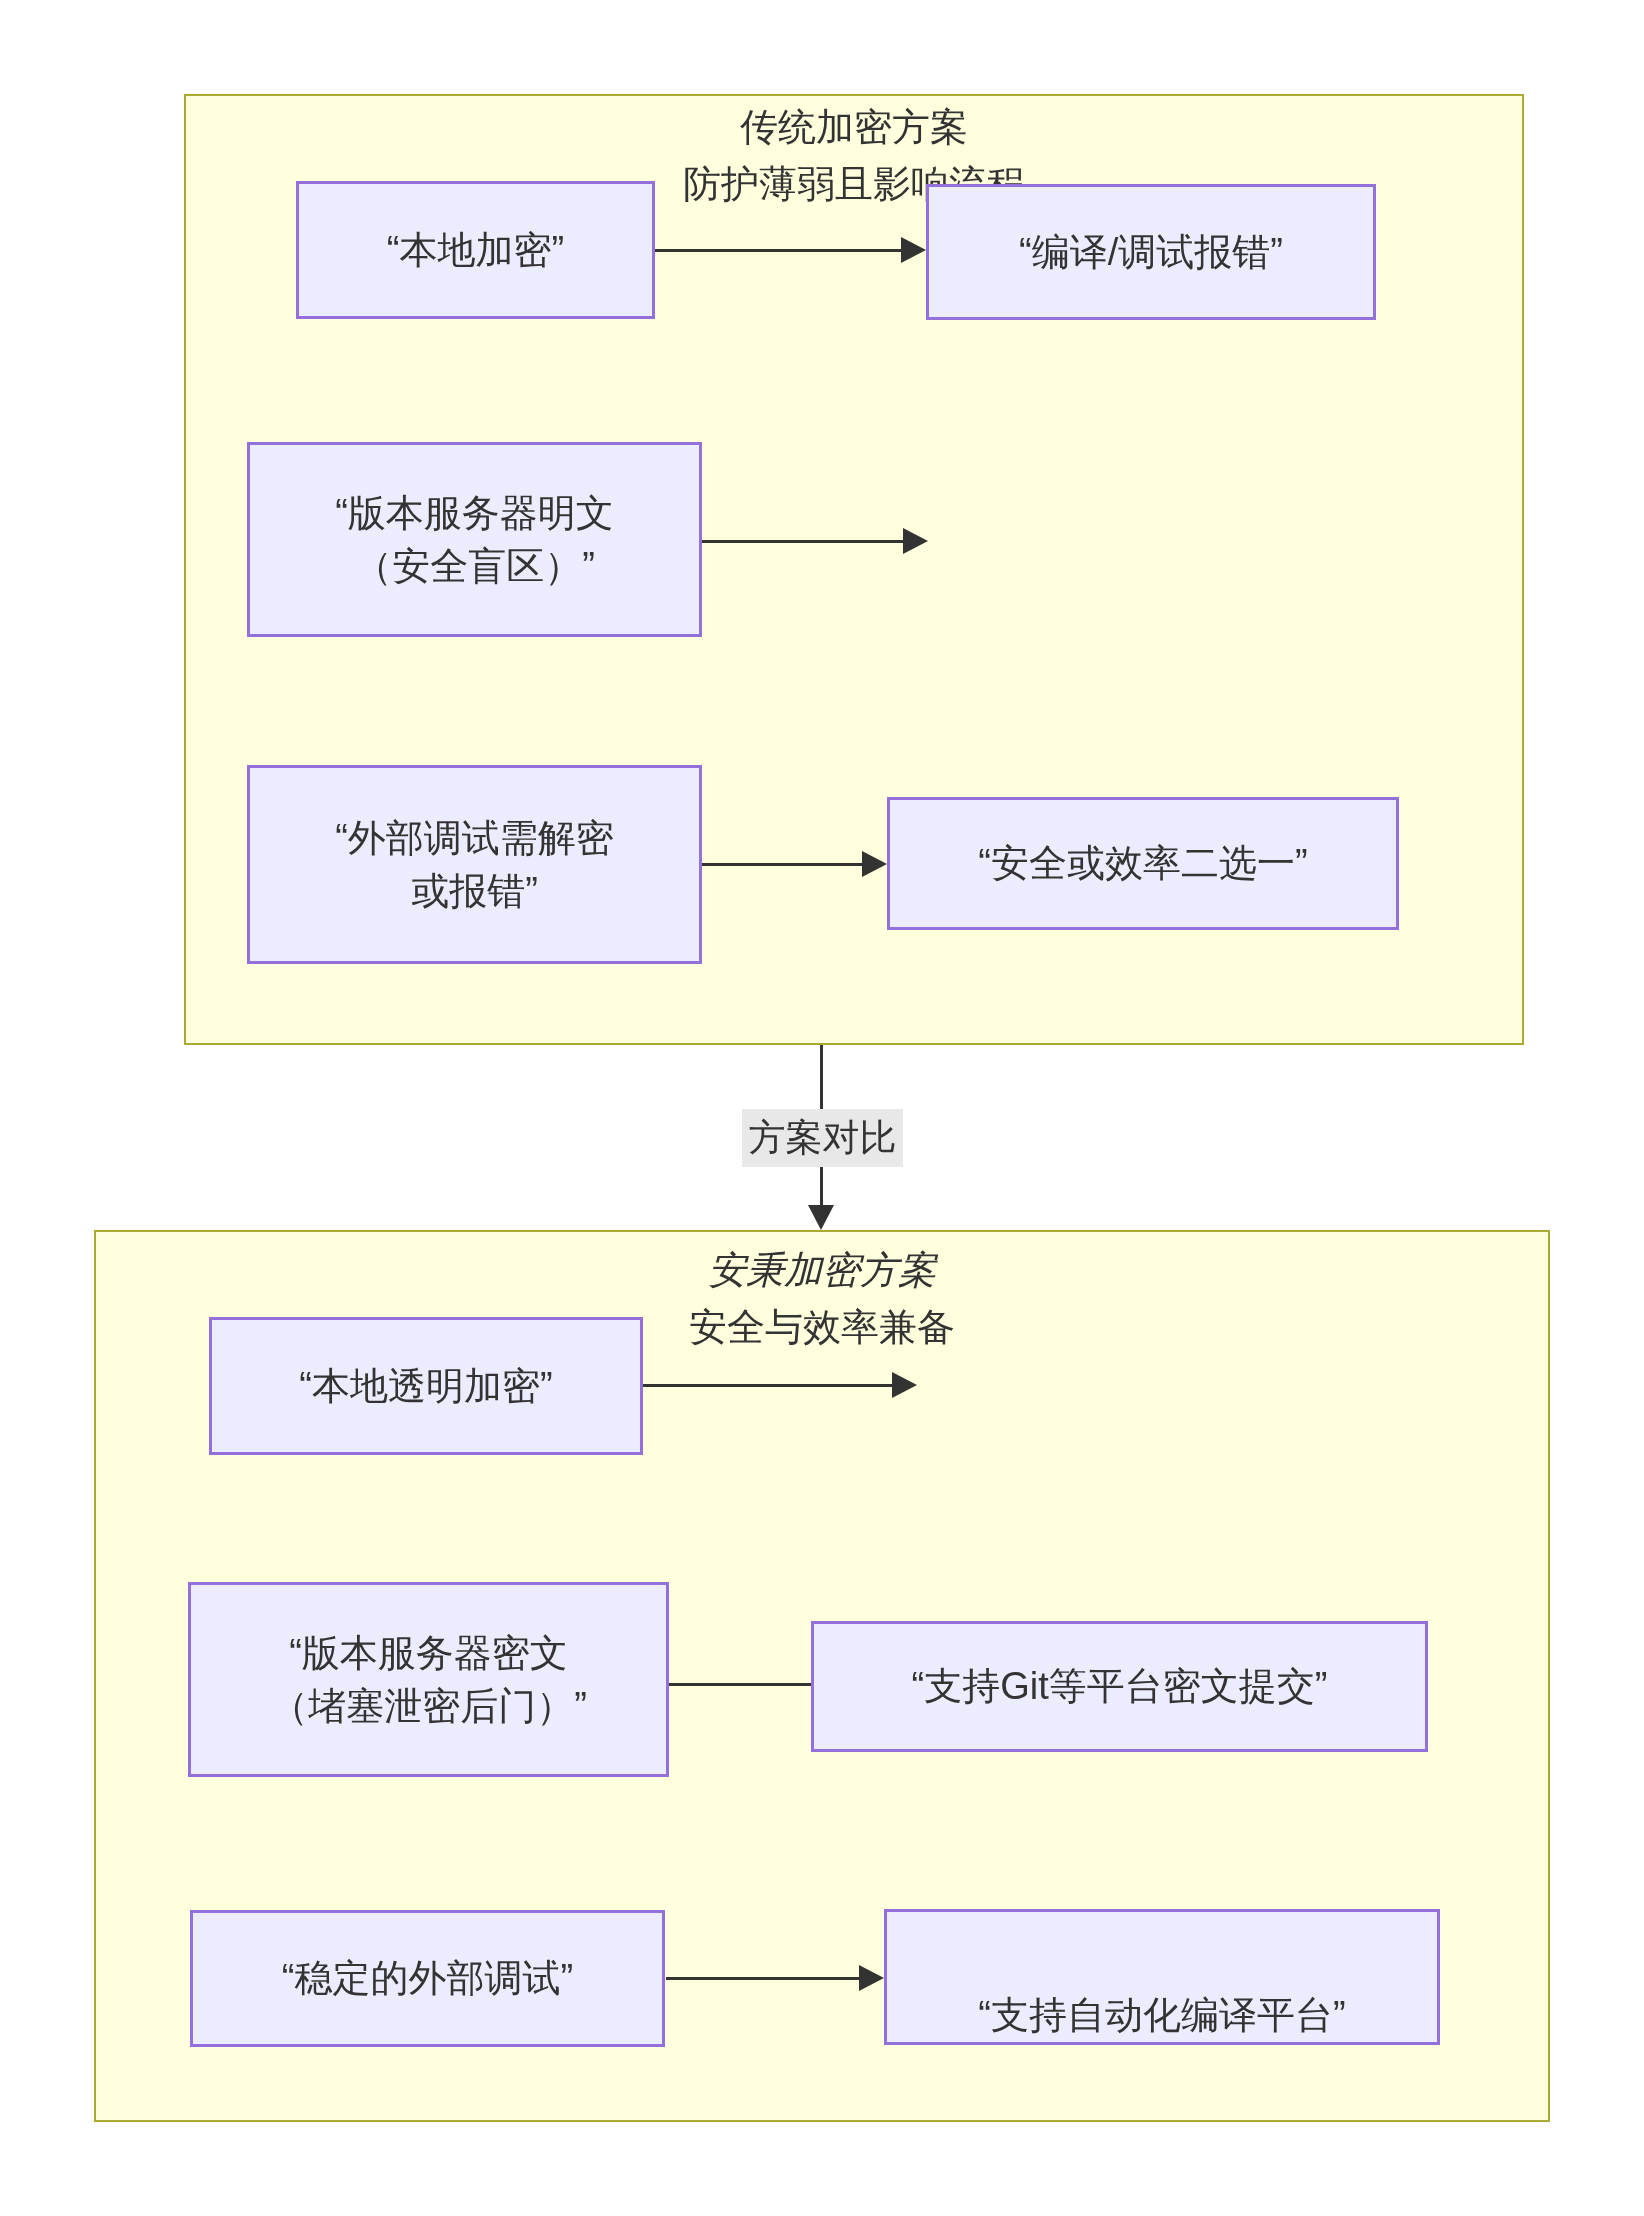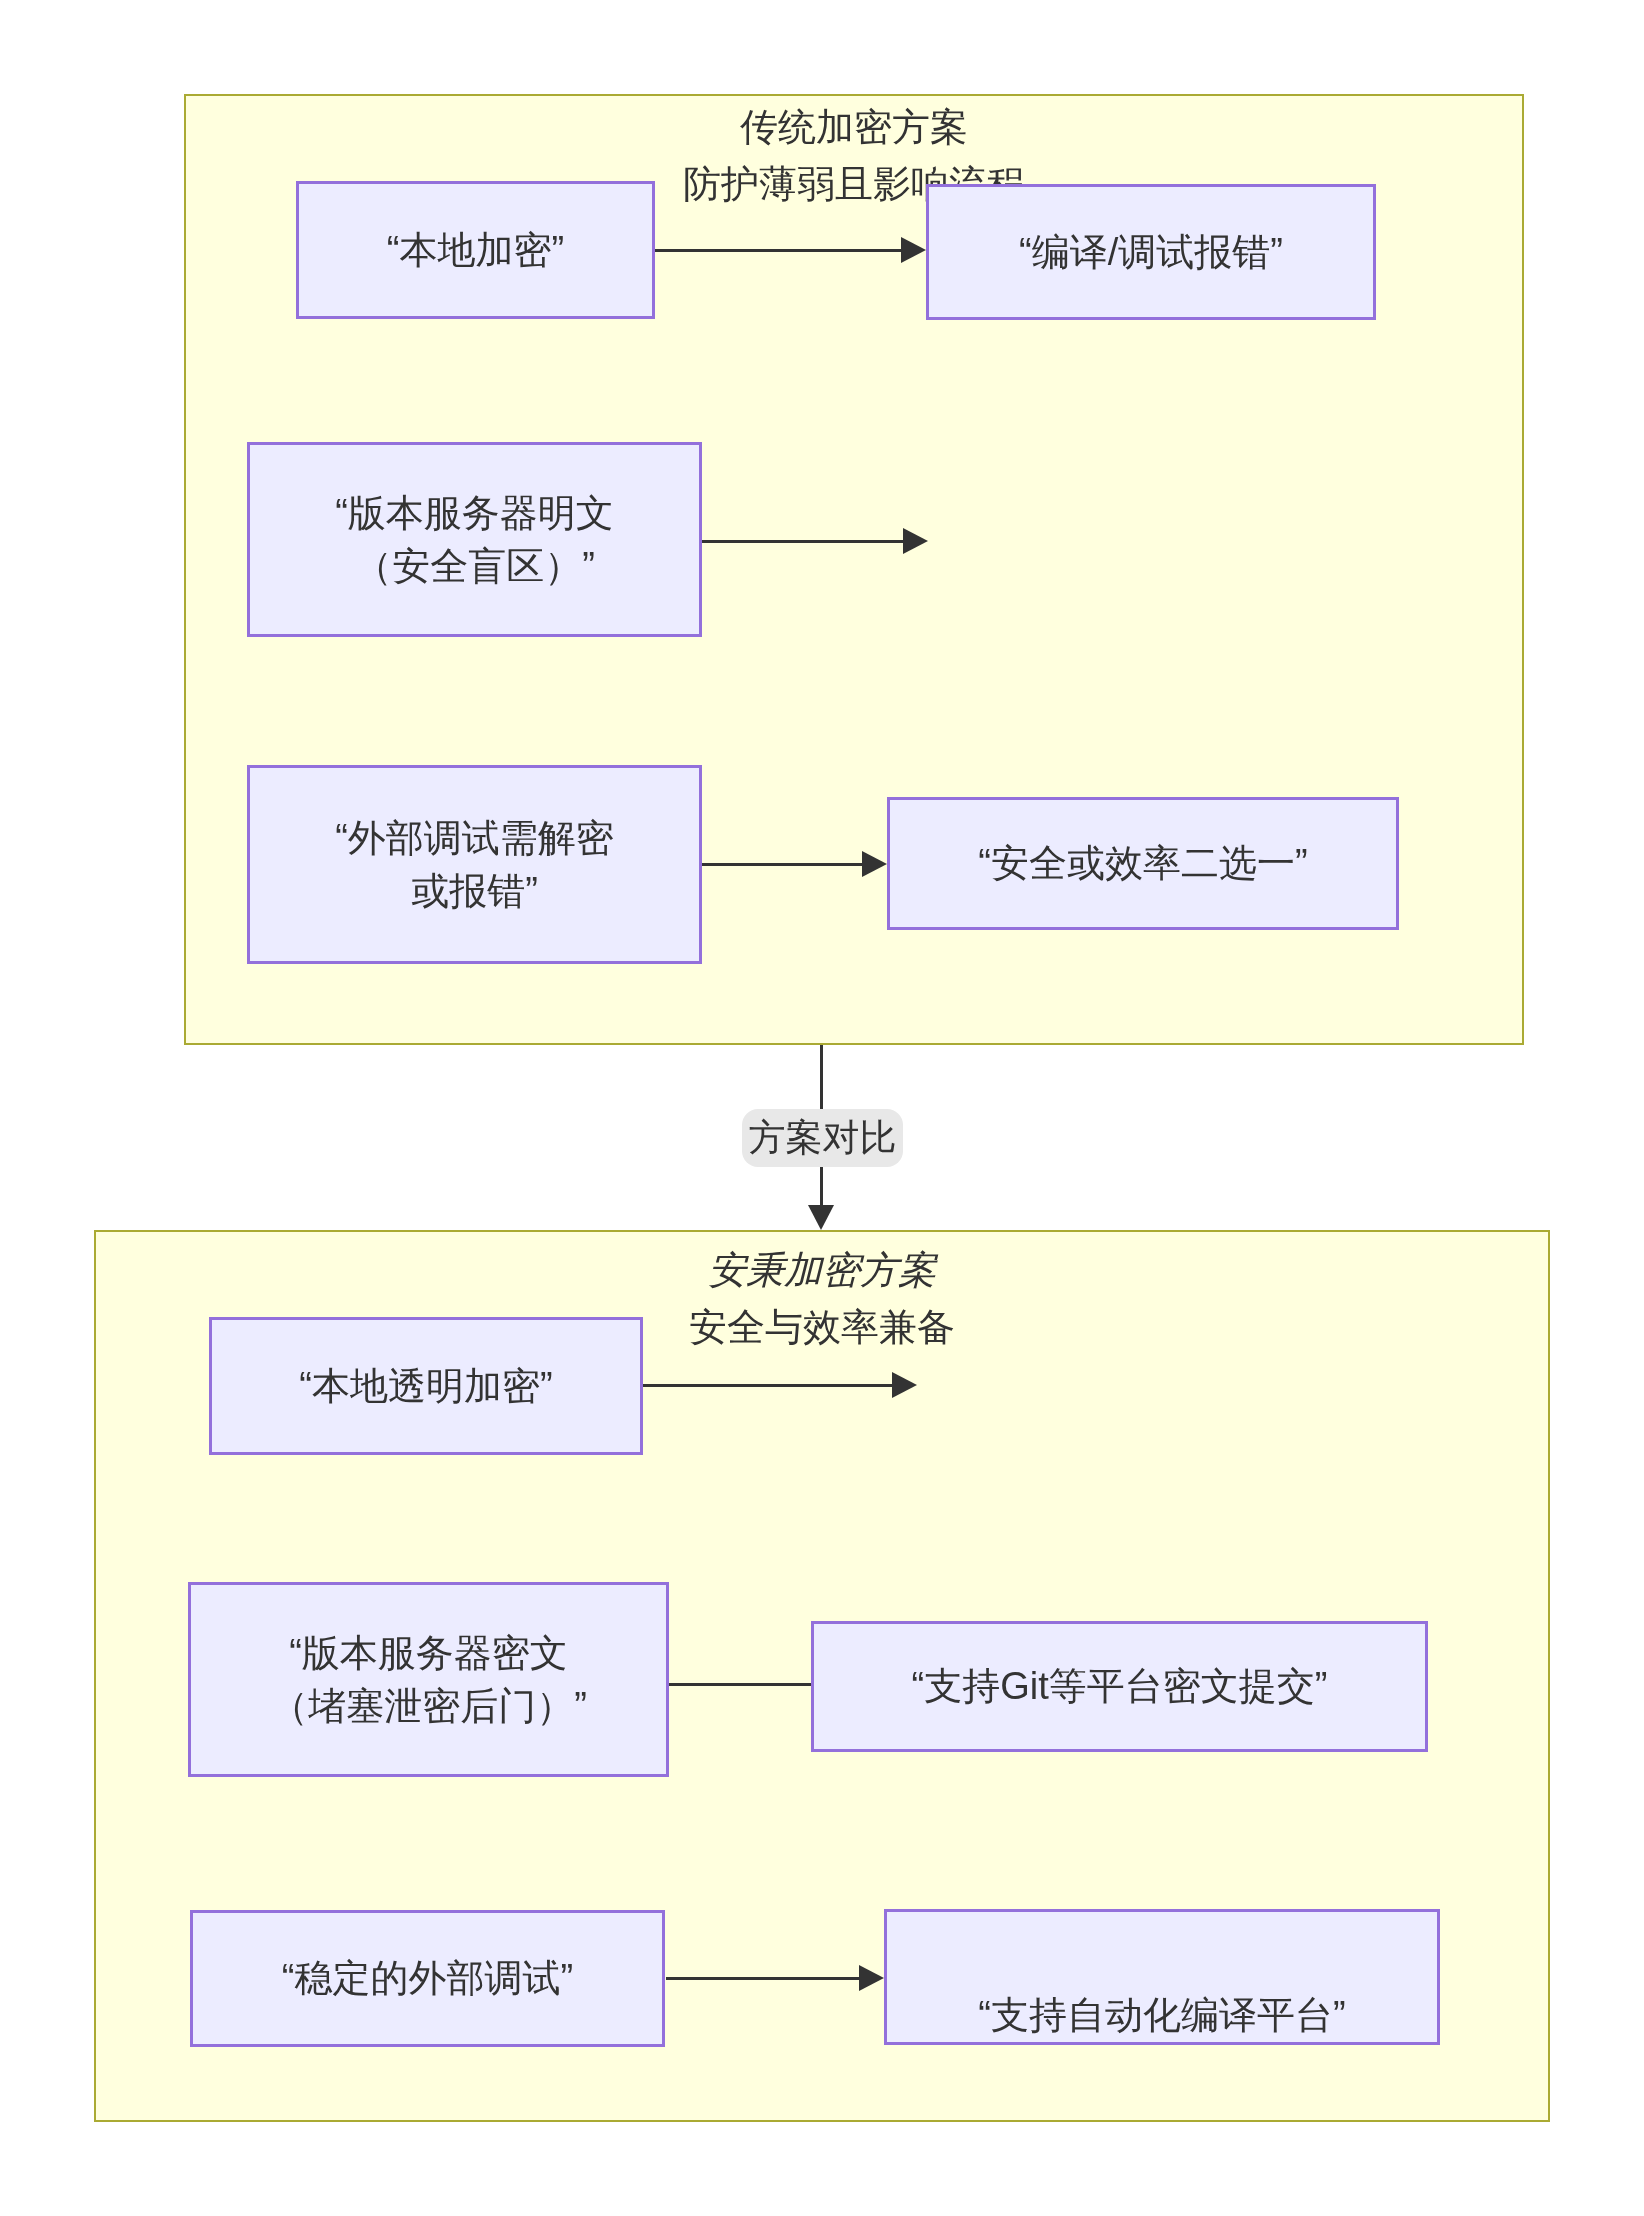--- a/index.html
+++ b/index.html
@@ -24,21 +24,21 @@
   .node-line{font-size:38px;line-height:53px;color:var(--text);text-align:center;white-space:nowrap;}
 
   .hline{position:absolute;height:3.3px;background:var(--edge);z-index:1;}
   .harrow{position:absolute;width:0;height:0;border-top:13.3px solid transparent;border-bottom:13.3px solid transparent;
           border-left:25px solid var(--edge);z-index:1;}
   .vline{position:absolute;width:3.3px;background:var(--edge);z-index:1;}
   .varrow{position:absolute;width:0;height:0;border-left:13.3px solid transparent;border-right:13.3px solid transparent;
           border-top:25px solid var(--edge);z-index:1;}
 
   .edge-label{position:absolute;background:var(--label-bg);display:flex;align-items:center;justify-content:center;
-              font-size:37px;color:var(--text);z-index:3;white-space:nowrap;border-radius:16px;}
+              font-size:37px;color:var(--text);z-index:3;white-space:nowrap;}
 </style>
 </head>
 <body>
 
 <div class="canvas">
 
   <section class="group" style="left:152px;top:94px;width:1340px;height:951px;margin-left:32px;">
     <div class="group-title" style="top:8.3px;">传统加密方案</div>
     <div class="group-title" style="top:65px;">防护薄弱且影响流程</div>
   </section>

